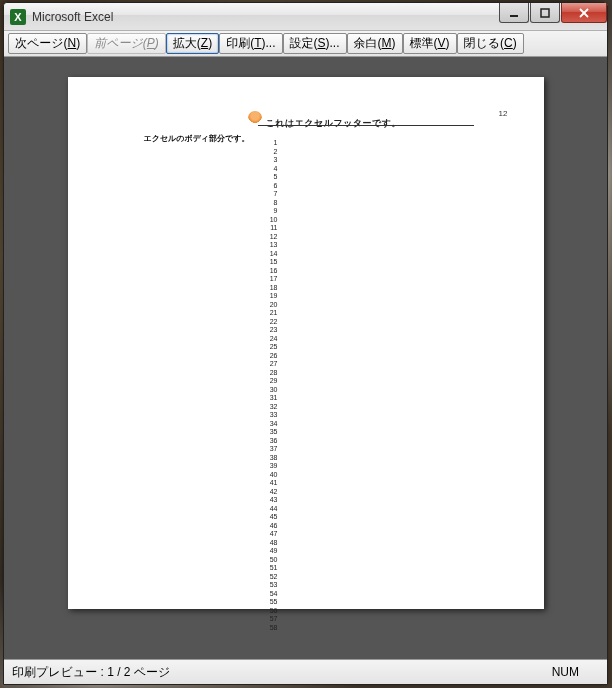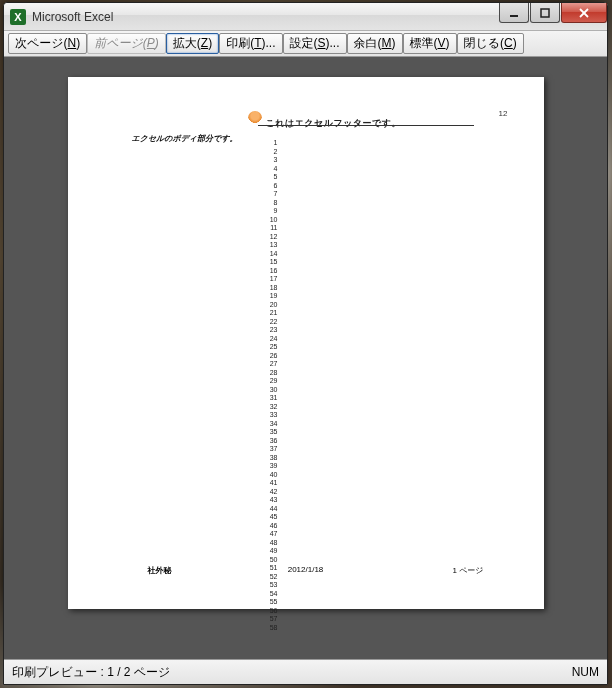--- a/index.html
+++ b/index.html
@@ -128,22 +128,22 @@
   .hdr-line {
     position: absolute; top: 14px; left: 190px; right: 70px;
     border-bottom: 1px solid #333;
   }
   .hdr-text {
     position: absolute; top: 6px; left: 198px;
     font-size: 9px; font-weight: bold; color:#222;
     letter-spacing: .5px;
   }
   .body-label {
-    position: absolute; top: 56px; left: 64px;
-    font-size: 8px; font-weight: bold; color:#111;font-style:italic;
+    position: absolute; top: 56px; left: 76px;
+    font-size: 8px; font-weight: bold; color:#111;
   }
   .numcol {
     position: absolute; top: 62px; left: 196px;
     display: flex; flex-direction: column;
     line-height: 8px;
   }
   .numcol span {
     font-size: 7px; color:#222; text-align: right; width: 14px;
     margin-bottom: 0.5px;
   }
@@ -156,21 +156,21 @@
   .ft-right { position: absolute; right: 60px; font-size: 8px; }
   
   .statusbar {
     height: 22px;
     background: linear-gradient(#f4f4f4,#e4e4e4);
     border-top: 1px solid #9a9a9a;
     display: flex; align-items: center;
     font-size: 12px;
     padding: 12px 8px;
   }
-  .status-right { margin-left: auto; }
+  .status-right { margin-left: auto; margin-right: 20px; }
 </style>
 </head>
 <body>
 
 <div class="bg-blur"></div>
 
 <div class="window">
 
   <div class="titlebar">
     <div class="title-icon"></div>
@@ -284,25 +284,20 @@
           <span>50</span>
           <span>51</span>
           <span>52</span>
           <span>53</span>
           <span>54</span>
           <span>55</span>
           <span>56</span>
           <span>57</span>
           <span>58</span>
         </div>
-      <div class="page-footer">
-        <span class="ft-left">社外秘</span>
-        <span class="ft-mid">2012/1/18</span>
-        <span class="ft-right">1 ページ</span>
-      </div>
     </div>
   </div>
 
   <div class="statusbar">
     <span>印刷プレビュー : 1 / 2 ページ</span>
     <span class="status-right">NUM</span>
   </div>
 
 </div>
 

